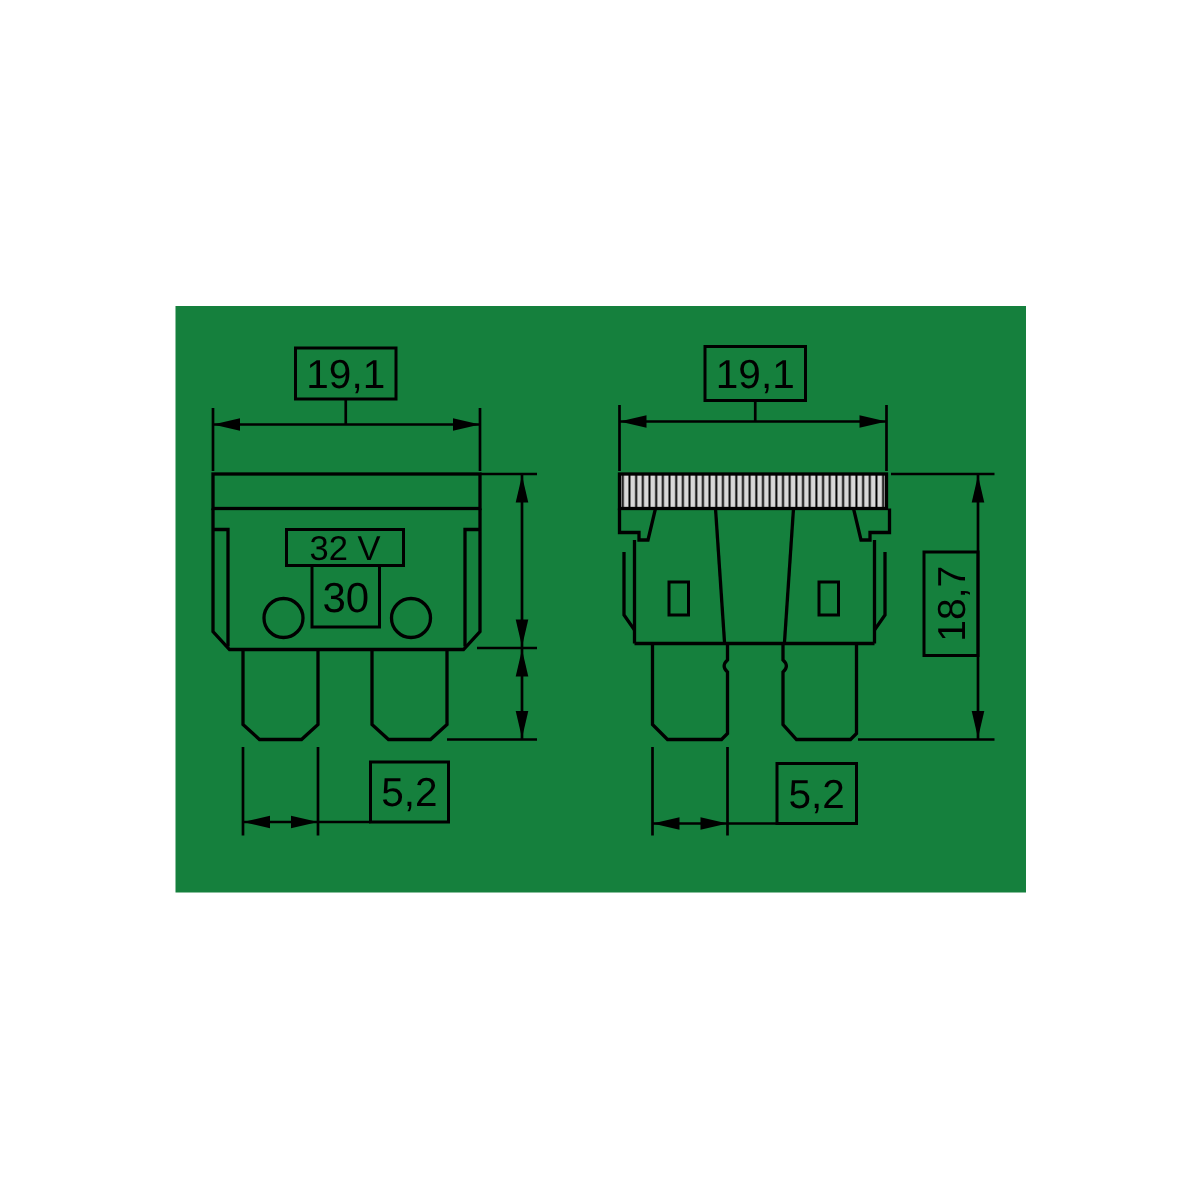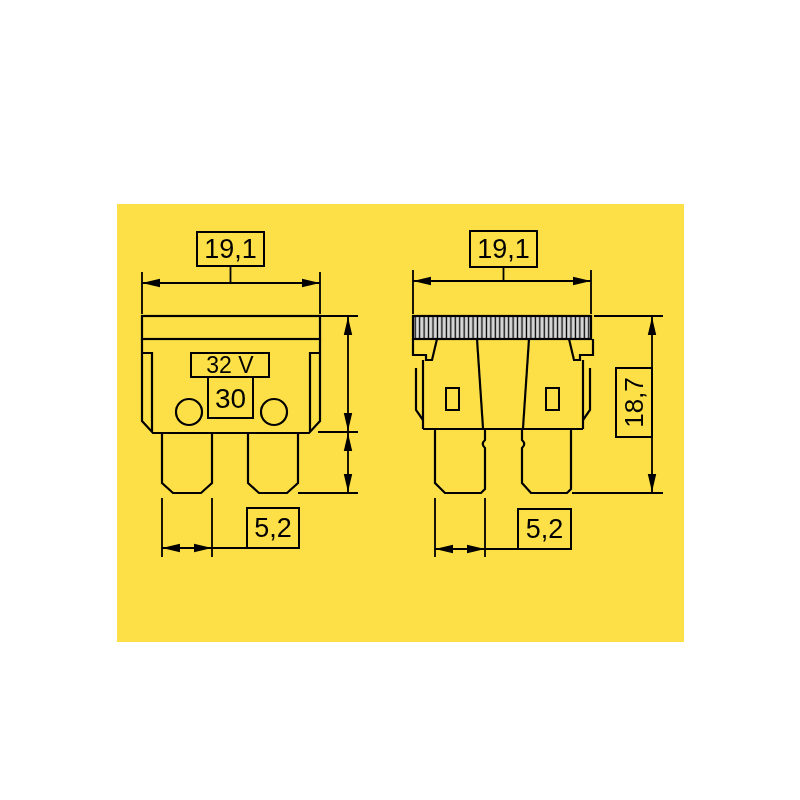--- a/index.html
+++ b/index.html
@@ -6,22 +6,22 @@
   body {
     width:800px; height:800px;
     background:#ffffff;
     position:relative;
     overflow:hidden;
     font-family:"Liberation Sans", sans-serif;
   }
   .panel {
     position:absolute;
     left:117px; top:204px;
-    width:567px; height:438px;
-    background:#fde047;
+    width:567px; height:391px;
+    background:#15803d;
   }
   svg { display:block; }
   .ln  { fill:none; stroke:#000000; stroke-width:2.2; stroke-linejoin:miter; }
   .dim { fill:none; stroke:#000000; stroke-width:1.8; }
   .box { fill:none; stroke:#000000; stroke-width:2; }
   .arr { fill:#000000; stroke:none; }
   .cap { fill:url(#ribs); stroke:#000000; stroke-width:2.2; }
   .txt { fill:#000000; text-anchor:middle; font-family:"Liberation Sans", sans-serif; }
   .t27 { font-size:27px; }
   .t26 { font-size:26px; }

